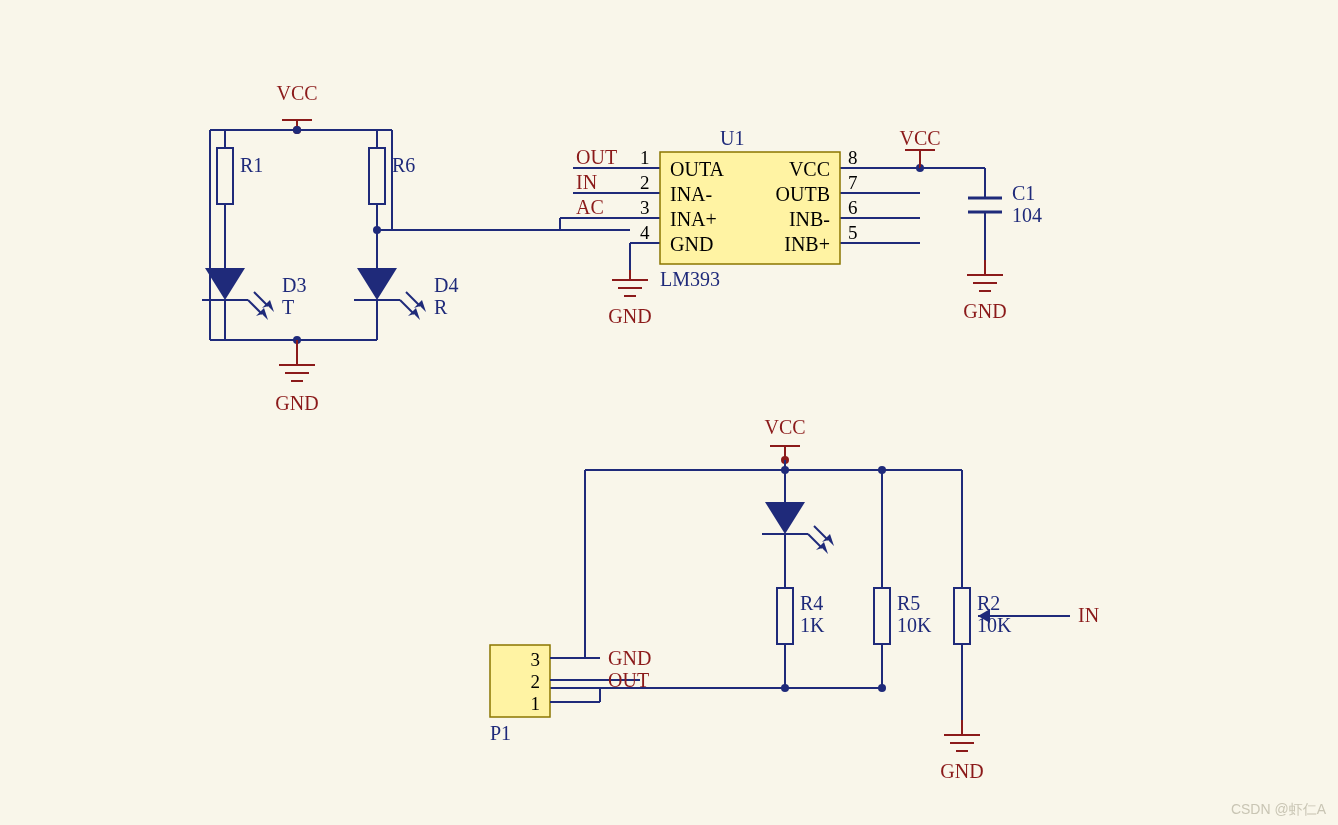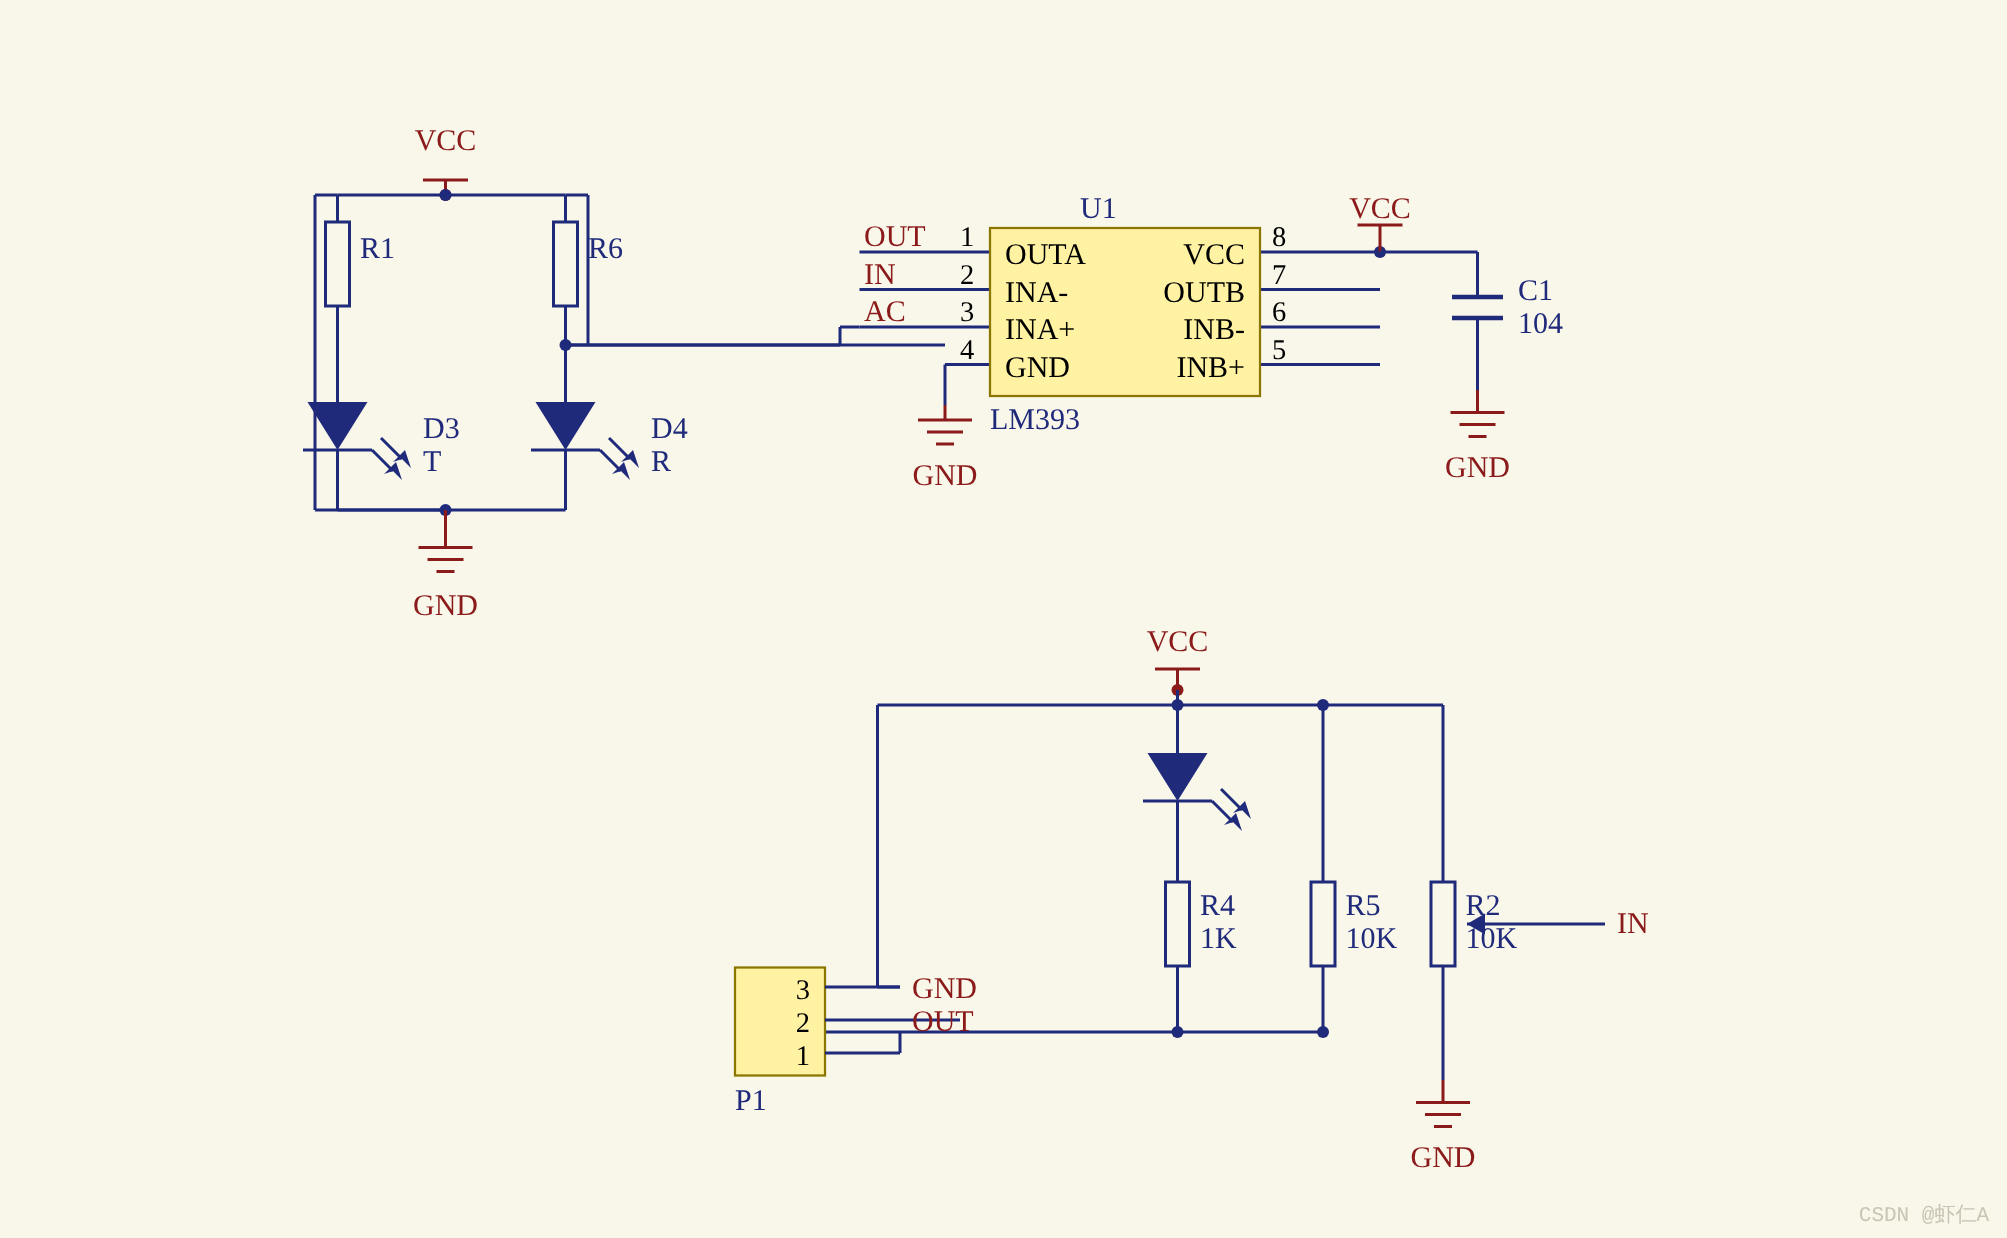--- a/index.html
+++ b/index.html
@@ -17,21 +17,21 @@
   .gndfill { fill: #8B1A1A; }
   .node { fill: #1F2A7A; }
   .chip { fill: #FFF3A3; stroke: #8B7600; stroke-width: 1.5; }
   .chiptext { fill: #000; font-size: 20px; font-family: "Times New Roman", serif; }
   .pin { fill: #000; font-size: 19px; }
   .netlabel { fill: #8B1A1A; font-size: 20px; }
   .desig { fill: #1F2A7A; font-size: 20px; }
   .rbody { fill: none; stroke: #1F2A7A; stroke-width: 2; }
   .ledfill { fill: #1F2A7A; }
   .capline { stroke: #1F2A7A; stroke-width: 3; }
-  .watermark { position:absolute; right:12px; bottom:6px; font-size:14px; color:#c9c5b4; font-family:Liberation Mono, monospace; }
+  .watermark { position:absolute; right:12px; bottom:6px; font-size:14px; color:#c9c5b4; font-family:Liberation Sans, sans-serif; }
 </style>
 </head>
 <body>
 
 <svg width="1338" height="825">
 
 <g>
 
   <g>
     <line class="pwr" x1="297" y1="120" x2="297" y2="130"></line>

